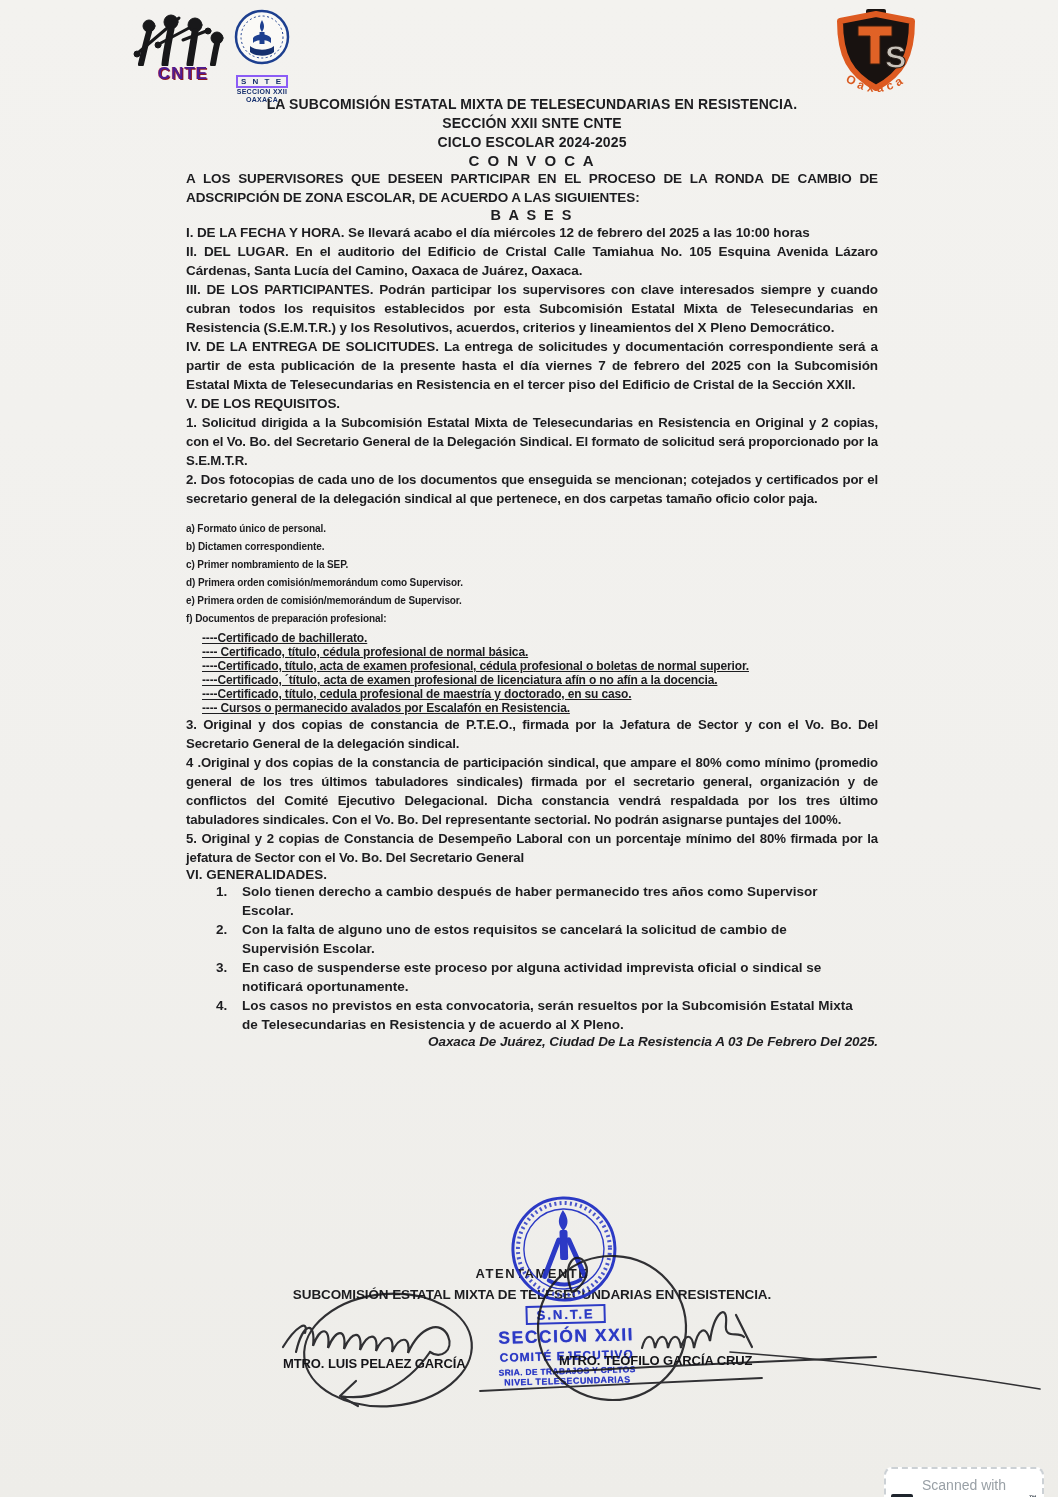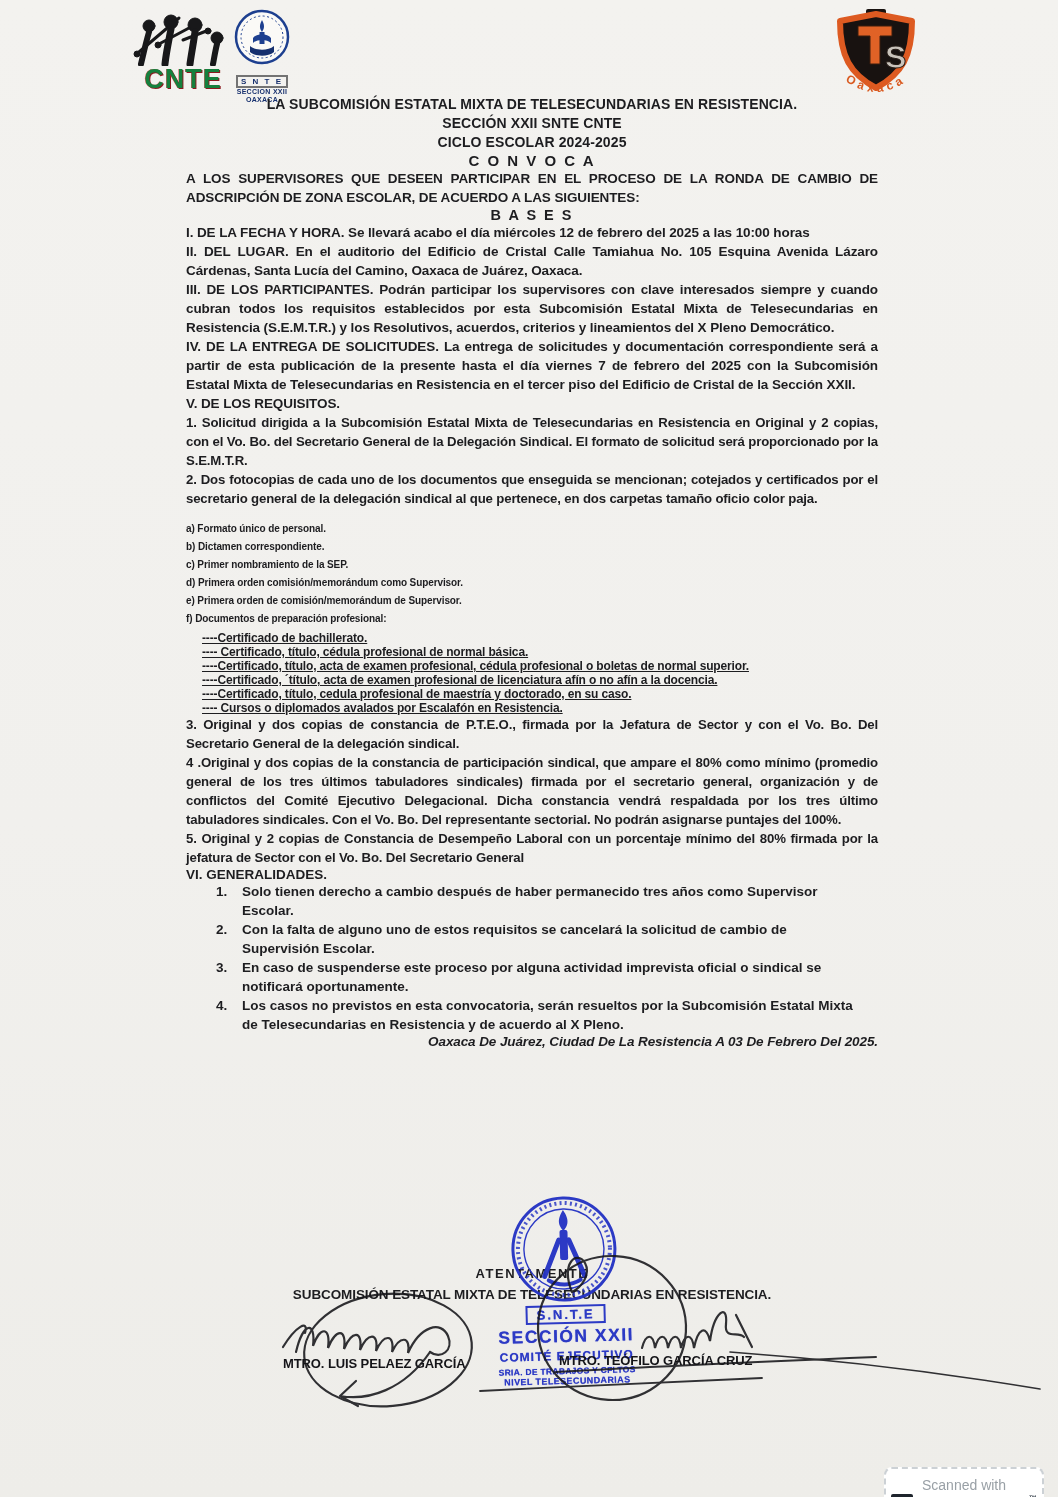--- a/index.html
+++ b/index.html
@@ -26,24 +26,24 @@
   .dashes{margin-top:3px;margin-left:16px;text-decoration:underline;}
   .dashes div{font-size:12px;font-weight:700;line-height:14px;letter-spacing:-.15px;}
   .vi-label{margin-top:12px;font-size:13.5px;font-weight:700;}
   .vi-list{margin-top:0;}
   .vi-row{display:flex;font-size:13.5px;font-weight:700;line-height:19px;margin-left:30px;}
   .vi-num{width:26px;flex:none;}
   .vi-text{flex:1;padding-right:14px;}
   .date-line{margin-top:16px;font-size:13.5px;font-weight:700;font-style:italic;text-align:right;letter-spacing:-.1px;}
   
   .cnte{position:absolute;left:132px;top:14px;width:102px;text-align:center;}
-  .cnte-word{display:block;margin-top:-6px;font-size:27px;font-weight:700;color:#15803d;letter-spacing:1px;
+  .cnte-word{display:block;margin-top:-6px;font-size:17px;font-weight:700;color:#4c1d95;letter-spacing:1px;
     text-shadow:1px 1px 0 #8c191f, -0.5px -0.5px 0 #e05a5e;}
   .snte{position:absolute;left:229px;top:8px;width:66px;text-align:center;color:#17306e;}
-  .snte-box{display:inline-block;border:2px solid #737373;padding:0 3px;font-size:8px;font-weight:700;letter-spacing:2px;margin-top:1px;}
+  .snte-box{display:inline-block;border:2px solid #8b5cf6;padding:0 3px;font-size:8px;font-weight:700;letter-spacing:2px;margin-top:1px;}
   .snte-small{font-size:7px;font-weight:700;line-height:8px;letter-spacing:.3px;}
   .ts{position:absolute;left:828px;top:8px;width:96px;text-align:center;}
   
   .atent{position:absolute;left:186px;top:1266px;width:692px;text-align:center;font-size:13px;font-weight:700;letter-spacing:1.5px;}
   .orgline{position:absolute;left:186px;top:1287px;width:692px;text-align:center;font-size:13.5px;font-weight:700;letter-spacing:-.1px;}
   .stamp{position:absolute;left:452px;top:1194px;width:226px;text-align:center;color:#2533c4;
     transform:rotate(-1.5deg);opacity:.96;text-shadow:0 0 .7px rgba(37,51,196,.8);}
   .stamp-box{display:inline-block;border:2.5px solid #2533c4;padding:0 9px;font-size:13px;font-weight:700;letter-spacing:2px;margin-top:1px;}
   .stamp-seccion{font-size:17.5px;font-weight:700;letter-spacing:1.5px;margin-top:2px;}
   .stamp-comite{font-size:12px;font-weight:700;letter-spacing:1px;margin-top:2px;}
@@ -154,21 +154,21 @@
     <div>e) Primera orden de comisión/memorándum  de Supervisor.</div>
     <div>f) Documentos de preparación profesional:</div>
   </div>
 
   <div class="dashes">
     <div>----Certificado de bachillerato.</div>
     <div>---- Certificado, título,  cédula profesional de normal básica.</div>
     <div>----Certificado, título, acta de examen profesional, cédula profesional o boletas de normal superior.</div>
     <div>----Certificado, ´título, acta de examen profesional  de licenciatura afín o no afín a la docencia.</div>
     <div>----Certificado, título, cedula profesional  de maestría y doctorado, en su caso.</div>
-    <div>---- Cursos o diplomados avalados por Escalafón en  Resistencia.</div>
+    <div>---- Cursos o permanecido avalados por Escalafón en  Resistencia.</div>
   </div>
 
   <p class="req mt20">3. Original y dos copias de constancia de P.T.E.O., firmada por la Jefatura de Sector y con el Vo. Bo. Del Secretario General de la delegación sindical.</p>
   <p class="req mt14">4 .Original y dos copias de la constancia de participación sindical, que ampare el 80% como mínimo (promedio general  de los tres últimos tabuladores sindicales) firmada por el secretario general, organización y de conflictos del Comité Ejecutivo Delegacional. Dicha constancia vendrá respaldada por los tres último tabuladores sindicales. Con el Vo. Bo. Del representante sectorial. No podrán asignarse puntajes del 100%.</p>
   <p class="req mt20">5. Original y 2 copias de Constancia de Desempeño Laboral con un porcentaje mínimo del 80% firmada por la jefatura de Sector con el Vo. Bo. Del Secretario General</p>
 
   <p class="vi-label">VI. GENERALIDADES.</p>
   <div class="vi-list">
     <div class="vi-row">
       <span class="vi-num">1.</span>

